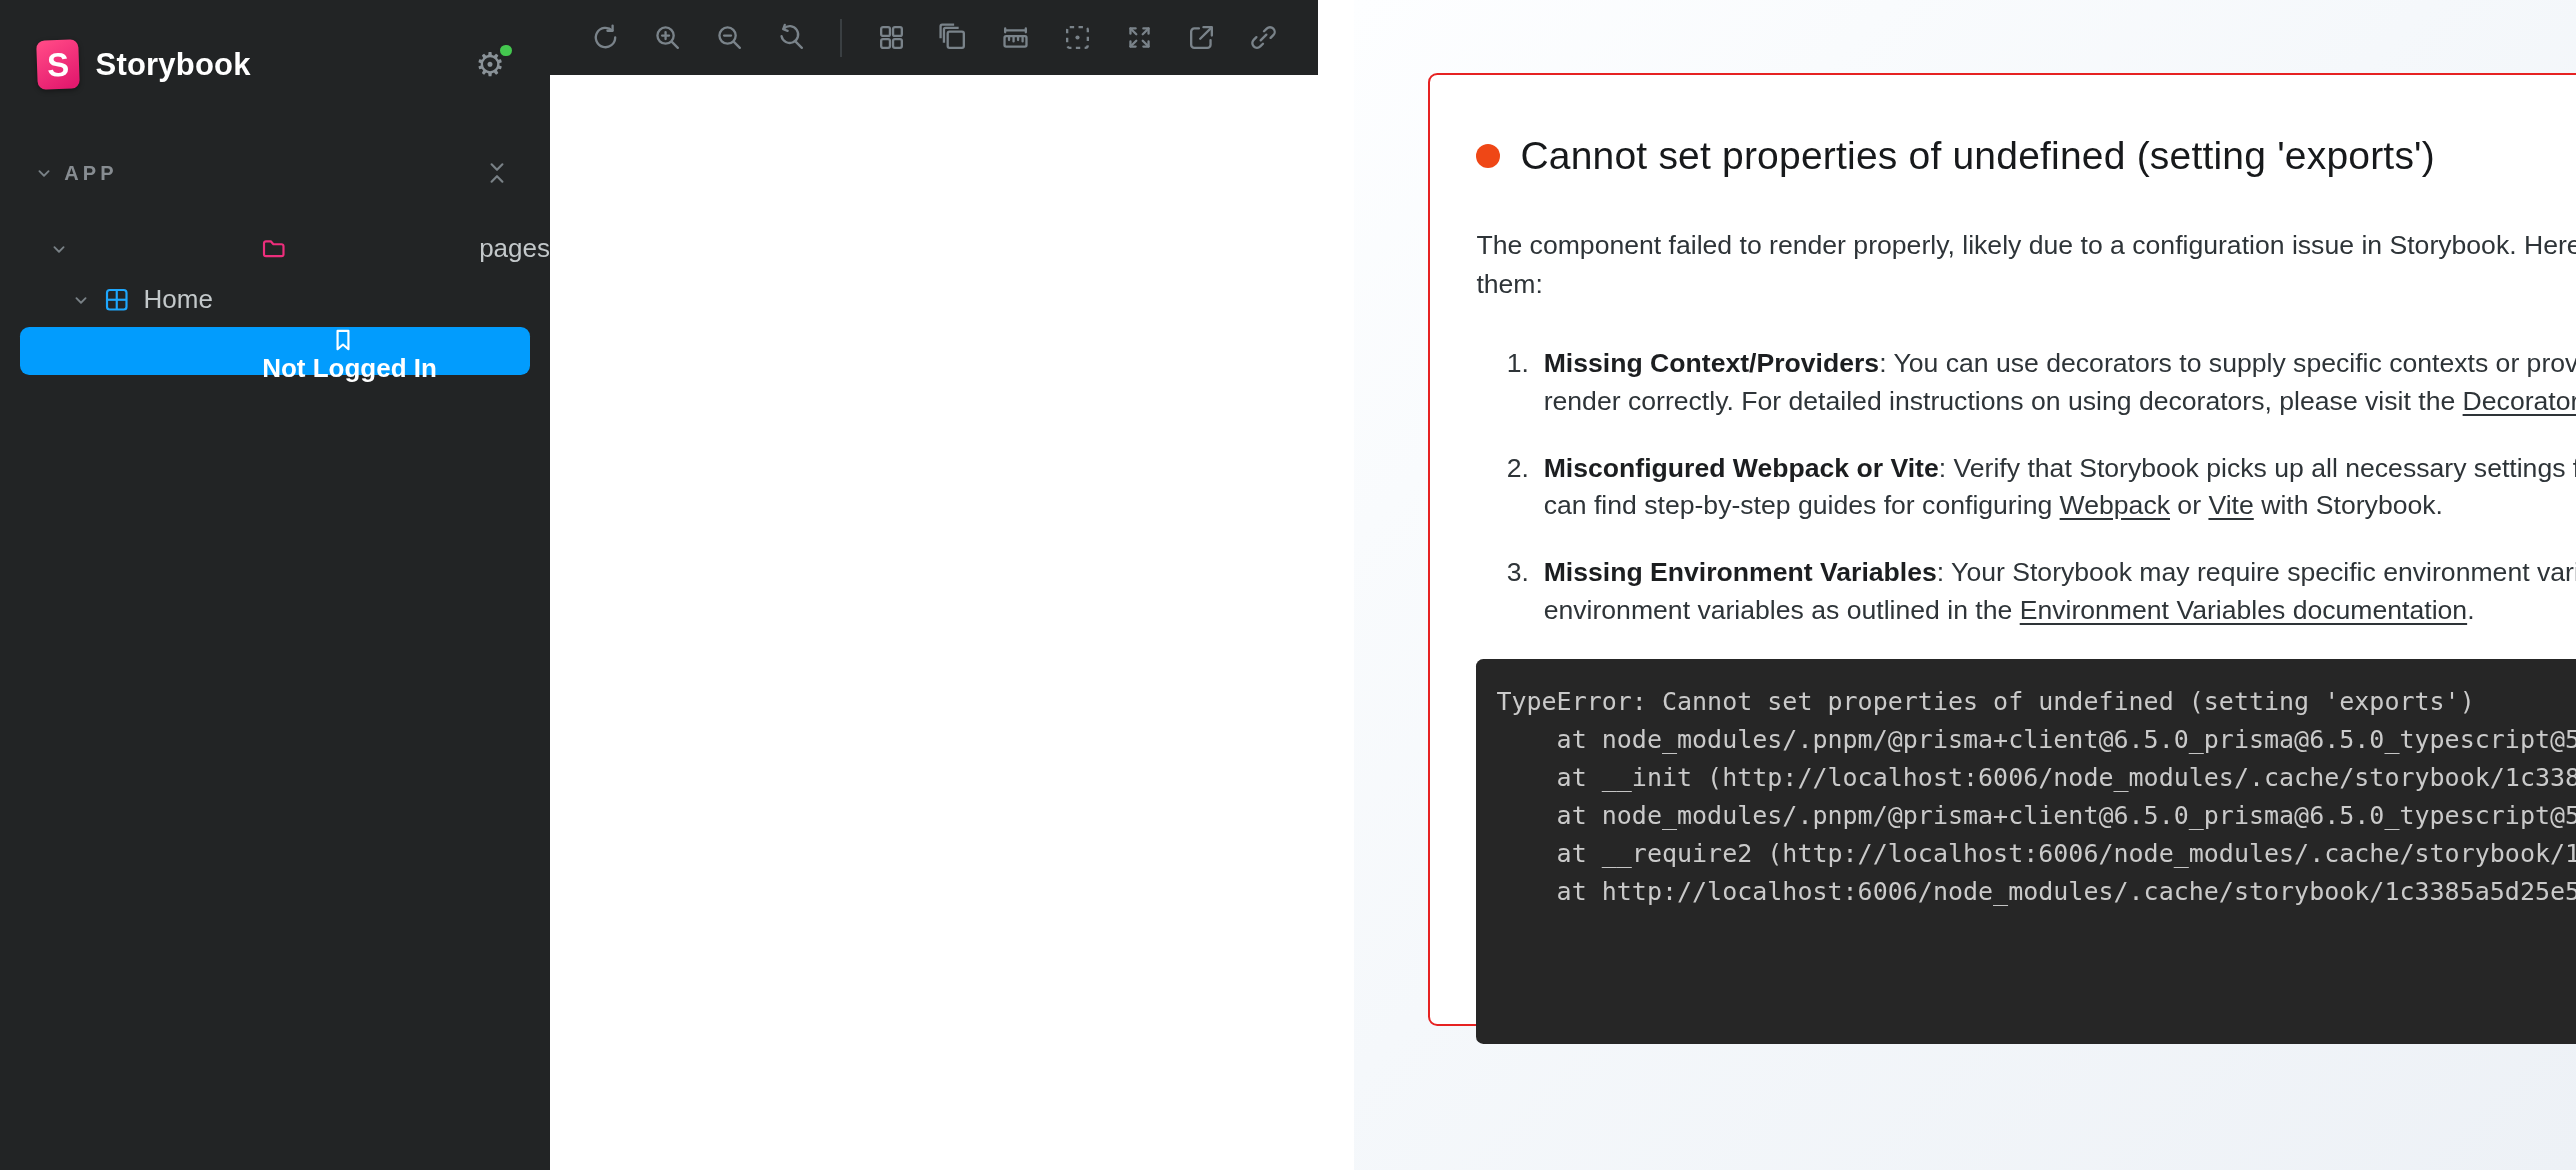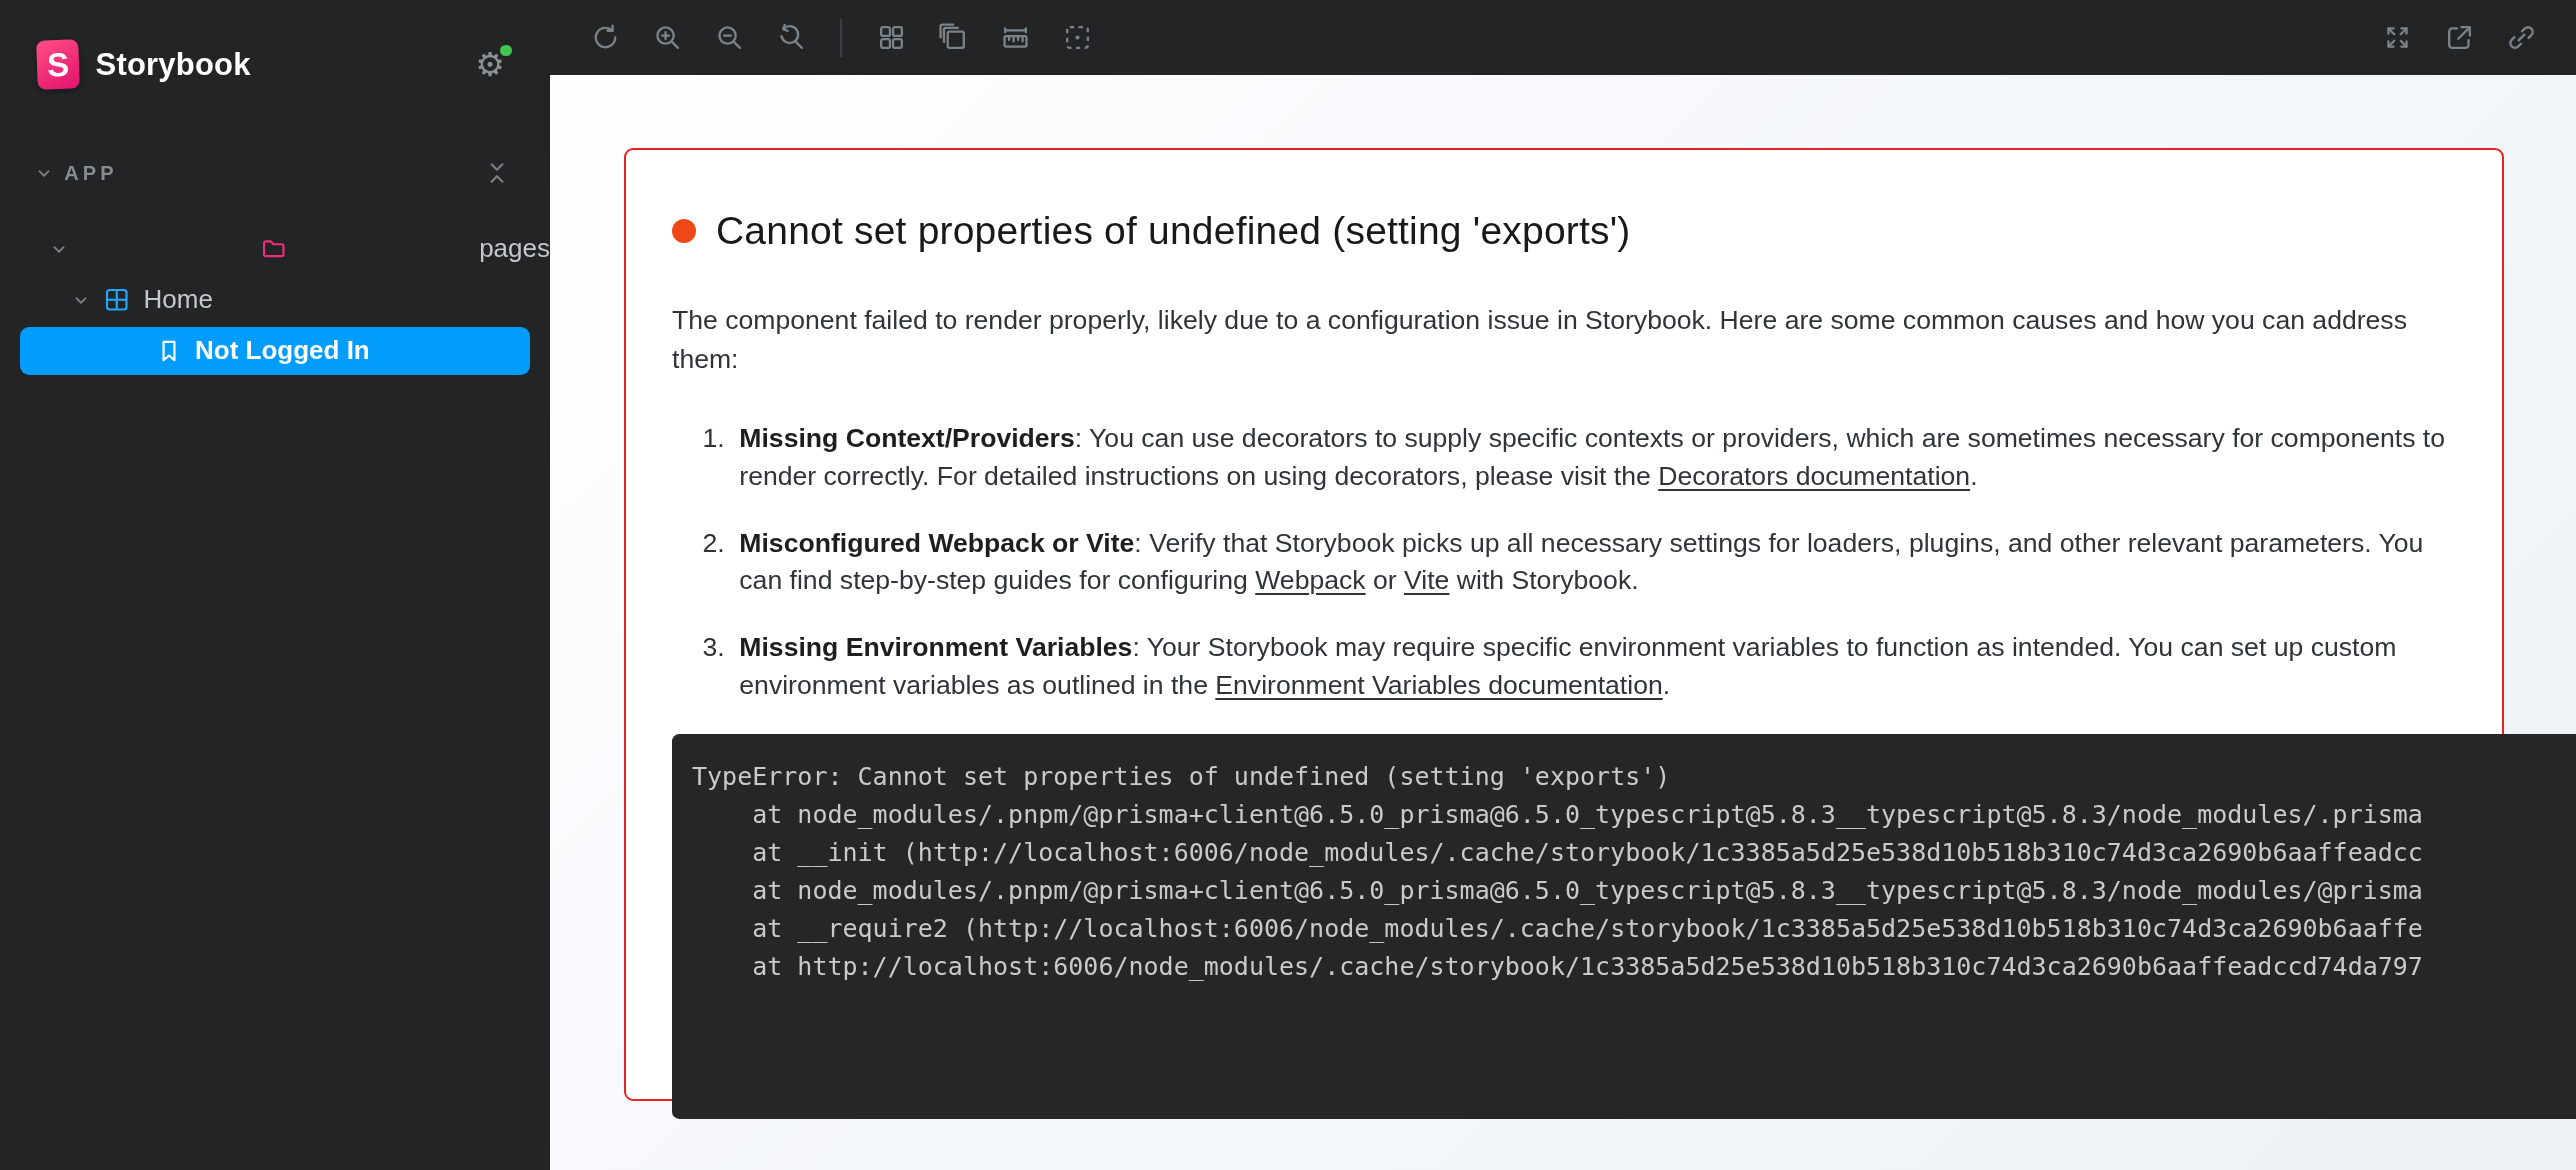--- a/index.html
+++ b/index.html
@@ -38,27 +38,27 @@
     justify-content:center;color:#868D93;cursor:pointer;background:transparent;}
 
   .tree{margin-top:60px;font-size:26px;}
   .section-head{display:flex;align-items:center;padding:0 40px 0 33px;height:48px;color:#878C91;}
   .section-title{font-size:20px;font-weight:700;letter-spacing:4.1px;margin-left:9.2px;flex:1;}
   .tree-row{display:flex;align-items:center;height:51px;color:#C3C8CA;cursor:pointer;}
   .tree-row .label{margin-left:13px;}
   .row-pages{padding-left:48px;margin-top:26px;justify-content:space-between;}
   .row-home{padding-left:70px;}
   .row-story{padding-left:136px;}
-  .row-selected{background:var(--accent);border-radius:9.2px;margin:1.8px 20px;height:48px;color:#fff;font-weight:700;}
+  .row-selected{background:var(--accent);border-radius:9.2px;margin:1.8px 20px;height:48px;color:#fff;font-weight:700;flex-direction:column;}
   .row-selected .label{color:#fff;}
   .chev{color:#798186;display:flex;align-items:center;}
   .tree-row .icon{margin-left:11px;display:flex;align-items:center;}
 
   
-  .main{flex:1;display:flex;flex-direction:column;min-width:0;}
+  .main{flex:1;display:flex;min-width:0;gap:36px;}
   .topbar{height:75px;background:var(--sidebar-bg);display:flex;align-items:center;justify-content:space-between;
     padding:0 24px 0 24px;flex:0 0 auto;}
   .tb-group{display:flex;align-items:center;}
   .tb-btn{width:51px;height:51px;display:flex;align-items:center;justify-content:center;color:#7A838A;
     cursor:pointer;border-radius:7.3px;margin:0 5.5px;background:transparent;border:none;}
   .tb-divider{width:1.8px;height:38px;background:#3A3F42;margin:0 18.3px;}
 
   .canvas{flex:1;background:linear-gradient(135deg,var(--canvas-from) 0%,#F5F8FB 45%,var(--canvas-to) 100%);
     padding:73px 72px 0 74px;overflow:hidden;}
   .error-box{width:1880px;height:953px;background:#FFFFFF;border:2.7px solid var(--error-border);

